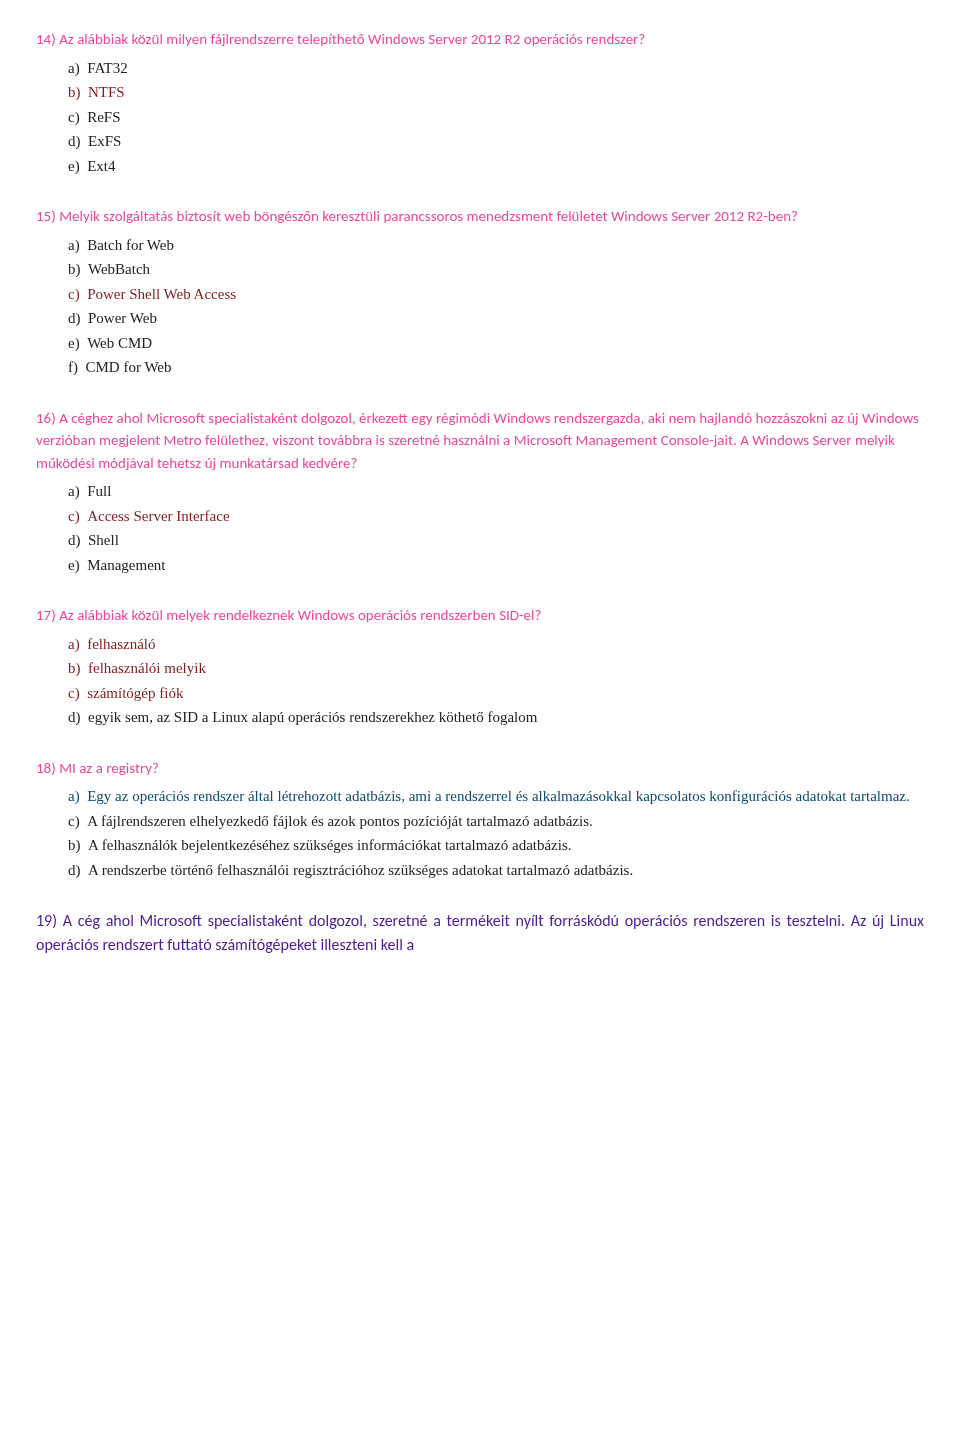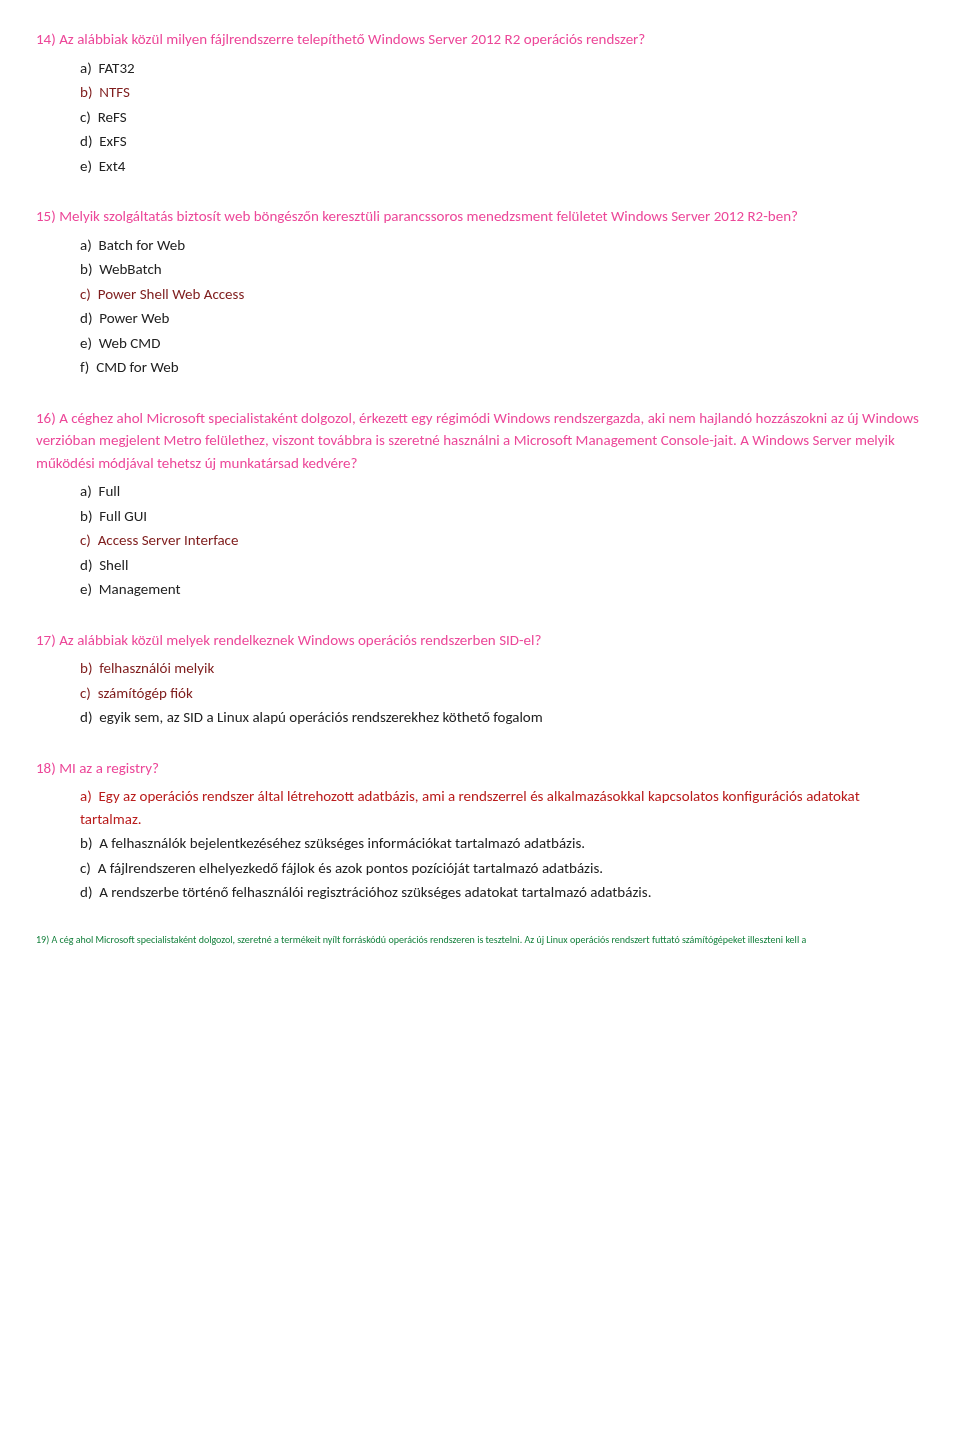--- a/index.html
+++ b/index.html
@@ -14,35 +14,36 @@
     }
     .question-block {
       margin-bottom: 28px;
     }
     .question-text {
       margin-bottom: 6px;
       font-size: 15px;
       color: #ec4899;
     }
     .options {
-      margin-left: 44px;
+      margin-left: 32px;
+      font-family: Liberation Serif, serif;
     }
     .option-row {
       margin-bottom: 2px;
       font-size: 15px;
     }
     .highlight-blue {
       color: #7f1d1d;
     }
     .highlight-orange {
-      color: #b91c1c;
+      color: #0c4a6e;
     }
     .paragraph-text {
-      font-size: 10px;
-      color: #15803d;
+      font-size: 16px;
+      color: #4c1d95;
       text-align: justify;
       margin-bottom: 4px;
     }
   </style>
 </head>
 <body>
 
 <div class="question-block">
   <p class="question-text">14) Az alábbiak közül milyen fájlrendszerre telepíthető Windows Server 2012 R2 operációs rendszer?</p>
   <div class="options">
@@ -87,61 +88,61 @@
     </div>
   </div>
 </div>
 
 <div class="question-block">
   <p class="question-text">16) A céghez ahol Microsoft specialistaként dolgozol, érkezett egy régimódi Windows rendszergazda, aki nem hajlandó hozzászokni az új Windows verzióban megjelent Metro felülethez, viszont továbbra is szeretné használni a Microsoft Management Console-jait. A Windows Server melyik működési módjával tehetsz új munkatársad kedvére?</p>
   <div class="options">
     <div class="option-row">
       <span>a)&nbsp;&nbsp;</span><span>Full</span>
     </div>
-    <div class="option-row">
-      <span>b)&nbsp;&nbsp;</span><span>Full GUI</span>
-    </div>
     <div class="option-row highlight-blue">
       <span>c)&nbsp;&nbsp;</span><span>Access Server Interface</span>
     </div>
     <div class="option-row">
       <span>d)&nbsp;&nbsp;</span><span>Shell</span>
     </div>
     <div class="option-row">
       <span>e)&nbsp;&nbsp;</span><span>Management</span>
     </div>
   </div>
 </div>
 
 <div class="question-block">
   <p class="question-text">17) Az alábbiak közül melyek rendelkeznek Windows operációs rendszerben SID-el?</p>
   <div class="options">
+    <div class="option-row highlight-blue">
+      <span>a)&nbsp;&nbsp;</span><span>felhasználó</span>
+    </div>
     <div class="option-row highlight-blue">
       <span>b)&nbsp;&nbsp;</span><span>felhasználói melyik</span>
     </div>
     <div class="option-row highlight-blue">
       <span>c)&nbsp;&nbsp;</span><span>számítógép fiók</span>
     </div>
     <div class="option-row">
       <span>d)&nbsp;&nbsp;</span><span>egyik sem, az SID a Linux alapú operációs rendszerekhez köthető fogalom</span>
     </div>
   </div>
 </div>
 
 <div class="question-block">
   <p class="question-text">18) MI az a registry?</p>
   <div class="options">
     <div class="option-row highlight-orange">
       <span>a)&nbsp;&nbsp;</span><span>Egy az operációs rendszer által létrehozott adatbázis, ami a rendszerrel és alkalmazásokkal kapcsolatos konfigurációs adatokat tartalmaz.</span>
     </div>
     <div class="option-row">
-      <span>b)&nbsp;&nbsp;</span><span>A felhasználók bejelentkezéséhez szükséges információkat tartalmazó adatbázis.</span>
+      <span>c)&nbsp;&nbsp;</span><span>A fájlrendszeren elhelyezkedő fájlok és azok pontos pozícióját tartalmazó adatbázis.</span>
     </div>
     <div class="option-row">
-      <span>c)&nbsp;&nbsp;</span><span>A fájlrendszeren elhelyezkedő fájlok és azok pontos pozícióját tartalmazó adatbázis.</span>
+      <span>b)&nbsp;&nbsp;</span><span>A felhasználók bejelentkezéséhez szükséges információkat tartalmazó adatbázis.</span>
     </div>
     <div class="option-row">
       <span>d)&nbsp;&nbsp;</span><span>A rendszerbe történő felhasználói regisztrációhoz szükséges adatokat tartalmazó adatbázis.</span>
     </div>
   </div>
 </div>
 
 <div class="question-block">
   <p class="paragraph-text">19) A cég ahol Microsoft specialistaként dolgozol, szeretné a termékeit nyílt forráskódú operációs rendszeren is tesztelni. Az új Linux operációs rendszert futtató számítógépeket illeszteni kell a</p>
 </div>

